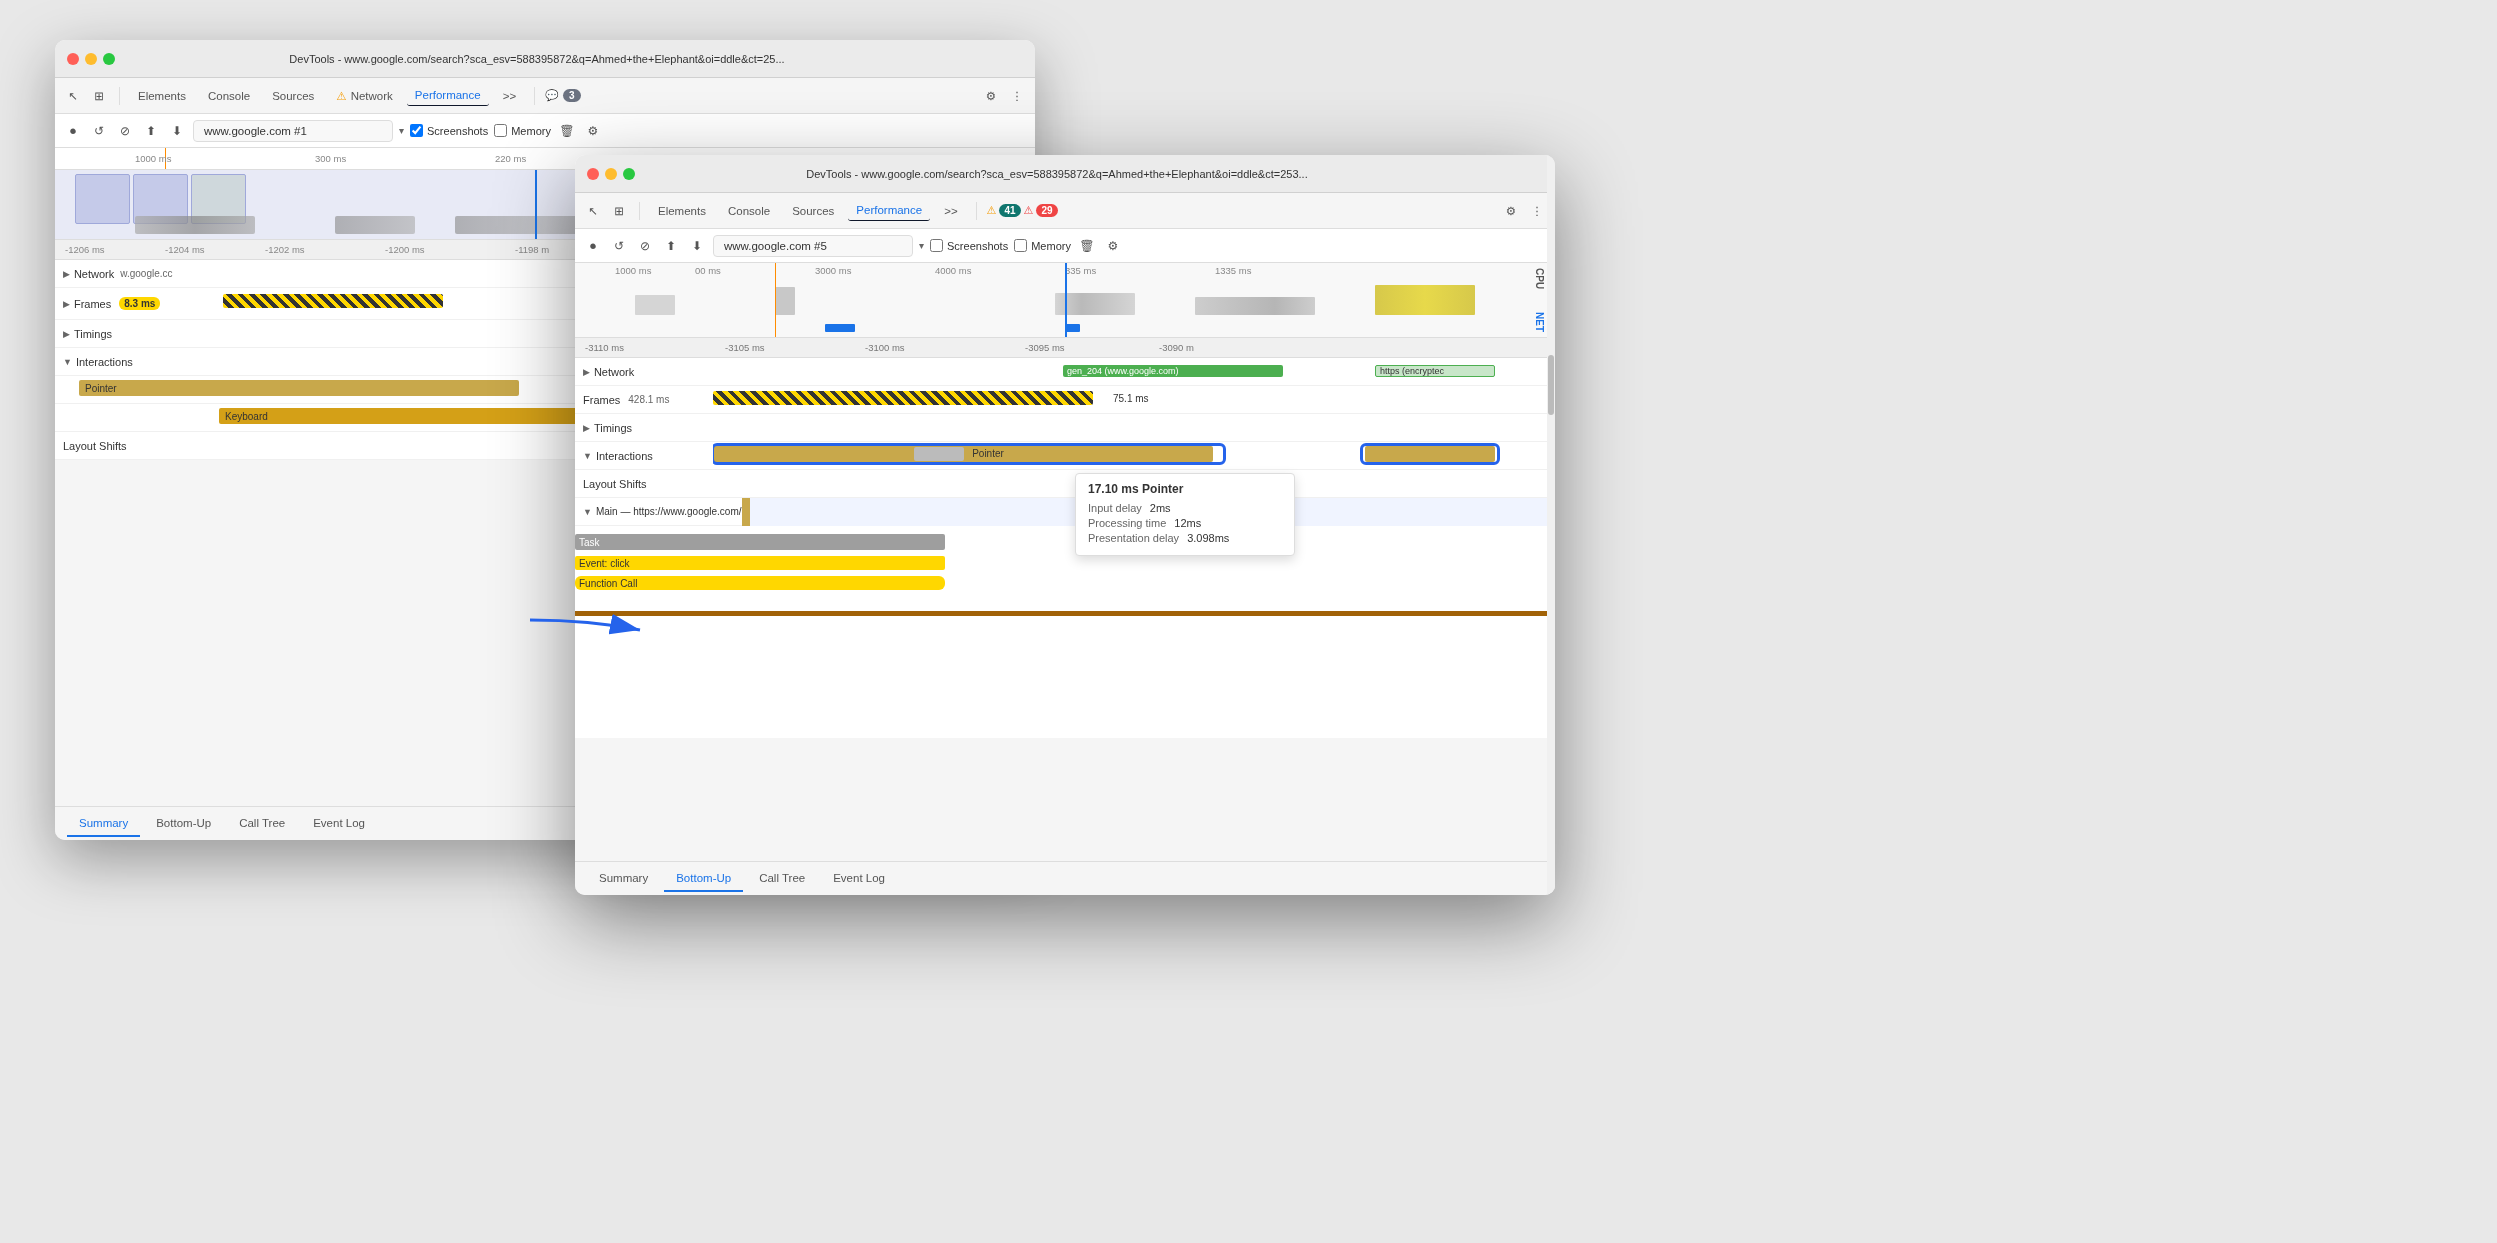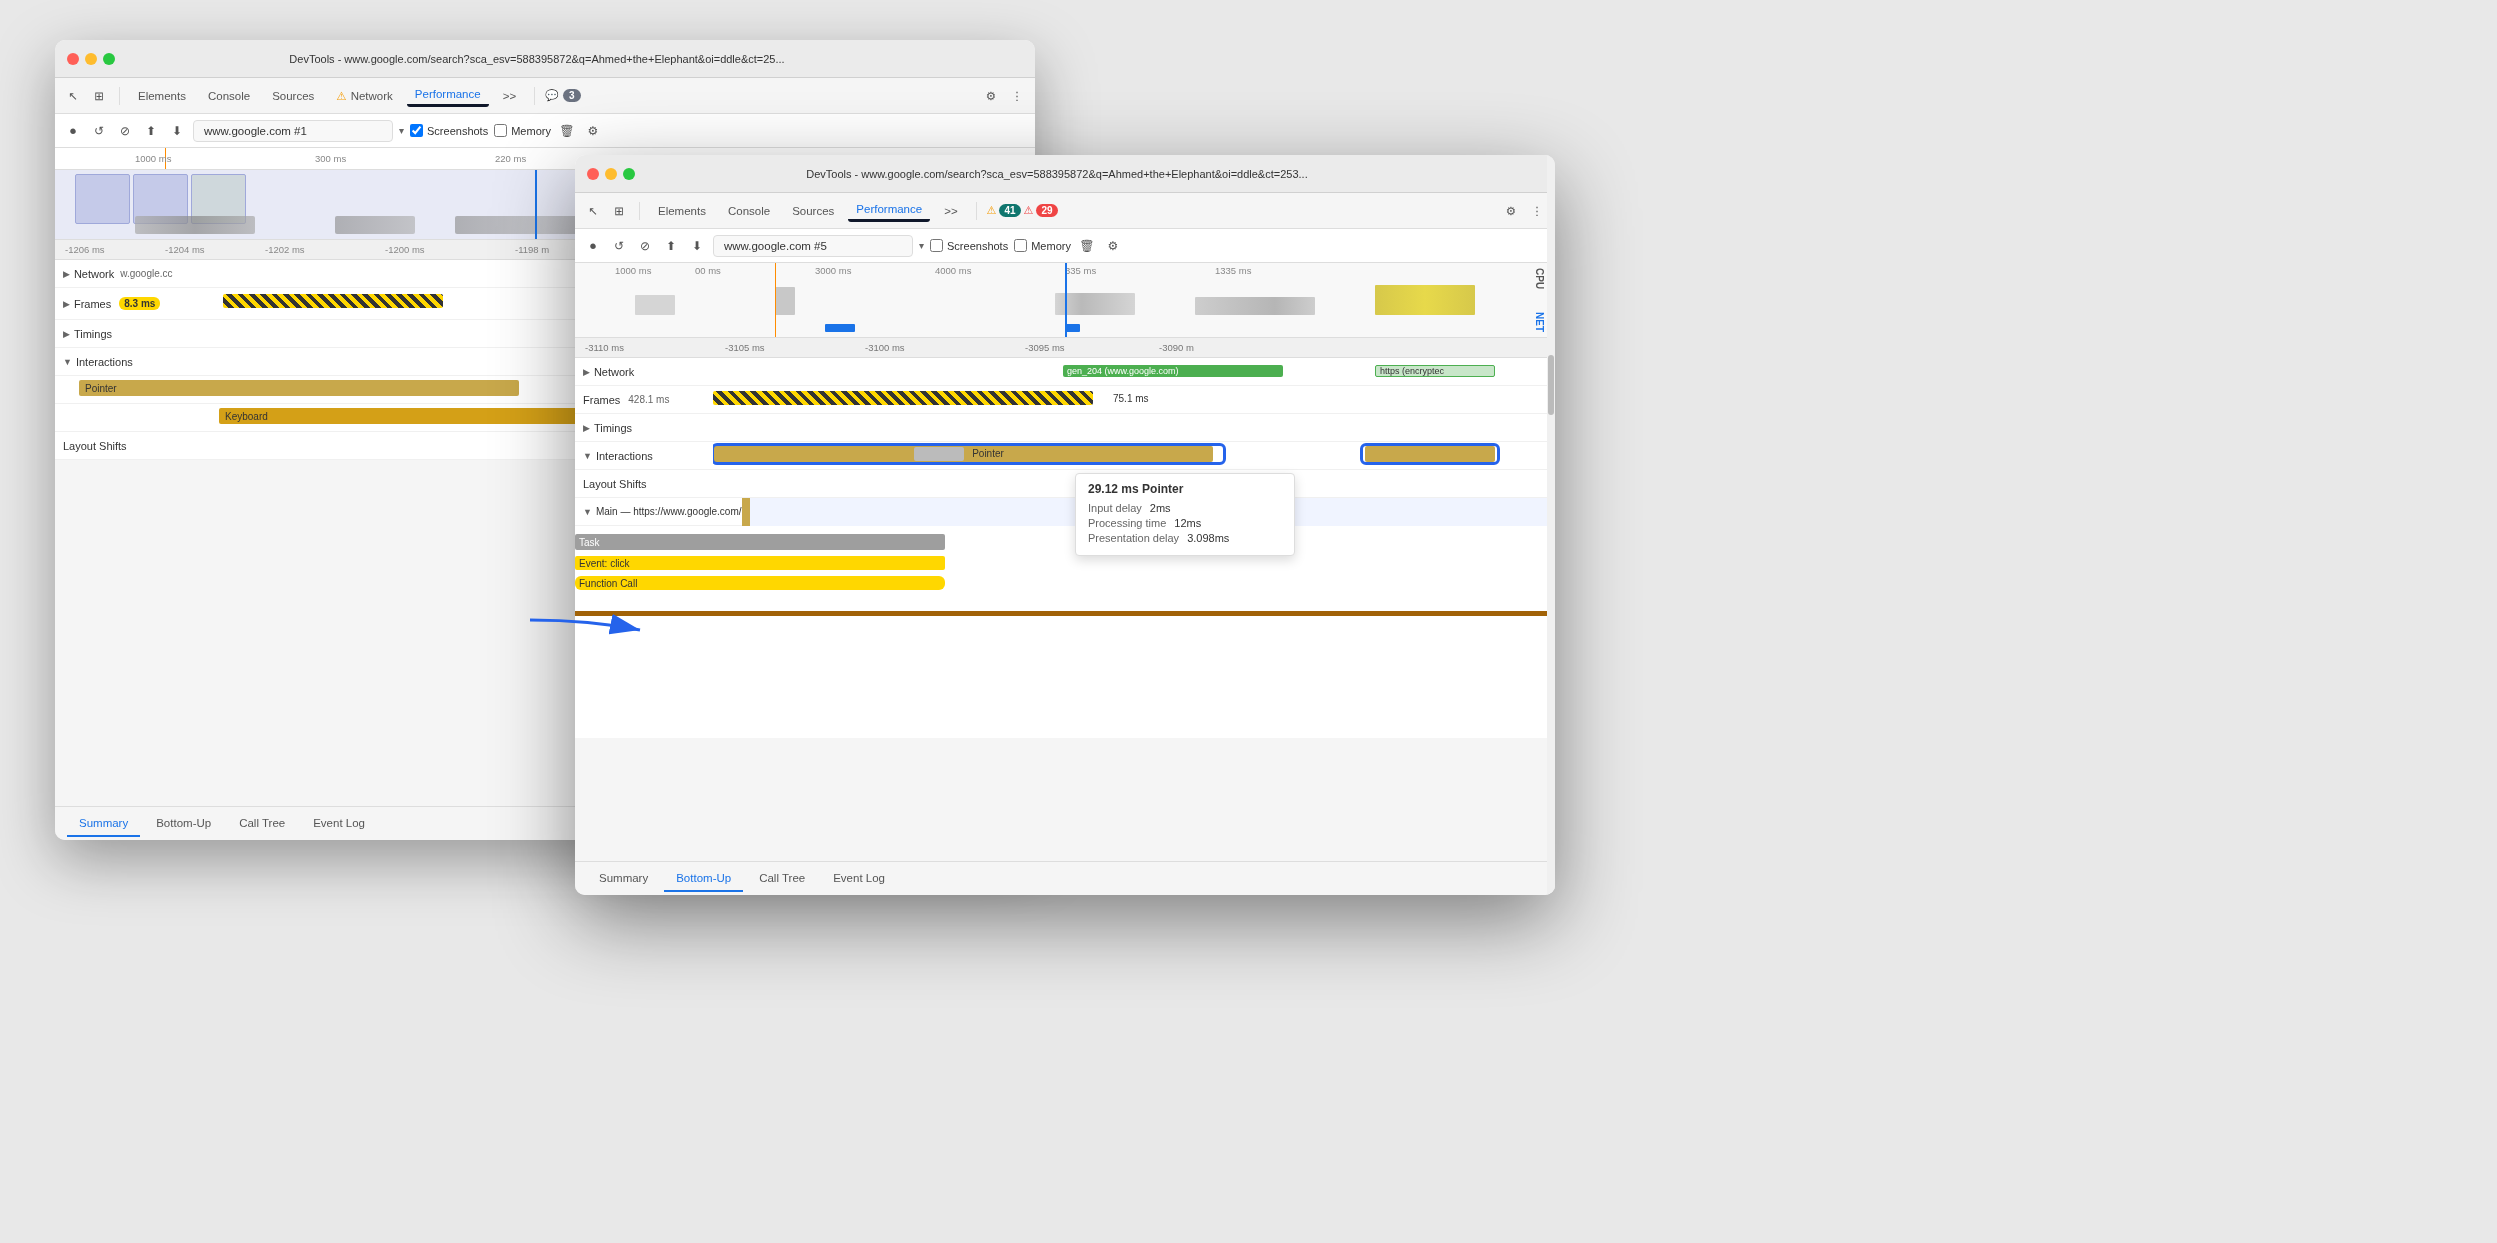--- a/index.html
+++ b/index.html
@@ -93,21 +93,21 @@
     .toolbar-sep { width: 1px; height: 18px; background: #ddd; margin: 0 4px; }
     .tab-item {
       padding: 4px 8px;
       font-size: 11.5px;
       color: #555;
       cursor: pointer;
       border-radius: 3px;
     }
     .tab-item.active {
       color: #1a73e8;
-      border-bottom: 3px solid #0f172a;
+      border-bottom: 1px solid #0f172a;
       font-weight: 500;
     }
     .badge {
       display: inline-flex;
       align-items: center;
       justify-content: center;
       border-radius: 10px;
       padding: 1px 5px;
       font-size: 10px;
       font-weight: 600;
@@ -760,21 +760,21 @@
         <span>Event: click</span>
       </div>
 
       <div class="func-call-bar" style="left:0;top:50px;width:370px;">
         <span>Function Call</span>
       </div>
     </div>
 
     <div class="tooltip-popup" style="left:500px;top:115px;width:220px;">
       <div class="tooltip-title">
-        <span>29.12 ms  Pointer</span>
+        <span>17.10 ms  Pointer</span>
       </div>
       <div class="tooltip-row">
         <span class="tooltip-label">Input delay</span>
         <span class="tooltip-value">2ms</span>
       </div>
       <div class="tooltip-row">
         <span class="tooltip-label">Processing time</span>
         <span class="tooltip-value">12ms</span>
       </div>
       <div class="tooltip-row">

